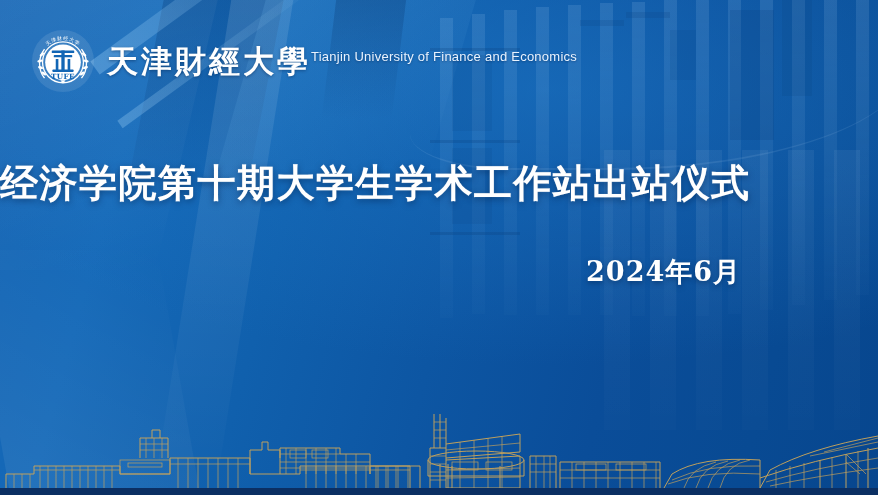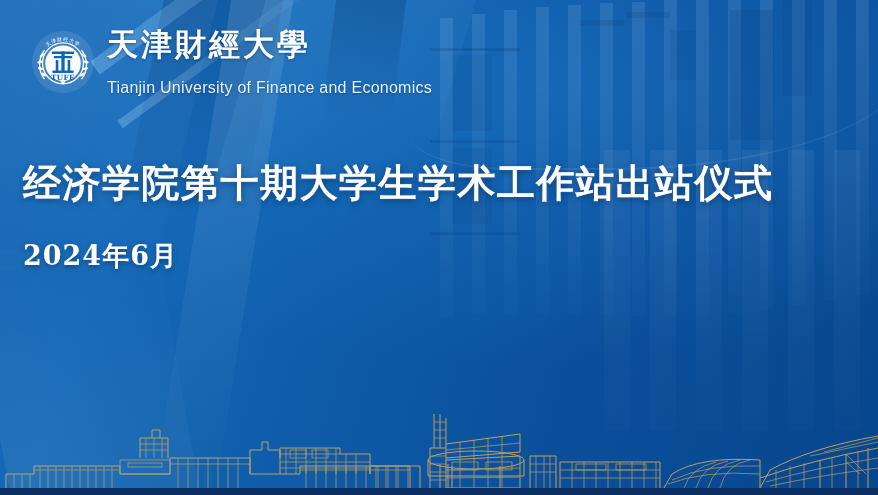--- a/index.html
+++ b/index.html
@@ -57,50 +57,50 @@
         border-radius:0 0 60% 20%;}
 
   
   .pill{position:absolute; top:150px; width:26px; height:280px;
         background:linear-gradient(180deg,rgba(255,255,255,.055),rgba(255,255,255,.012));
         pointer-events:none;}
 
   
   #logo{position:absolute; left:30px; top:28px; display:flex; align-items:center; gap:11px;}
   #emblem{width:66px; height:66px; flex:0 0 66px;}
-  #wordmark{display:flex; flex-direction:column; justify-content:center;}
+  #wordmark{display:flex; flex-direction:row; justify-content:center;}
   #wordmark .cn{
     font-family:"DejaVu Serif", serif;
     font-size:31px; line-height:1.06; color:#ffffff;
     letter-spacing:3px; font-weight:700;
     text-shadow:0 1px 3px rgba(0,30,70,.45);
     white-space:nowrap;
   }
   #wordmark .en{
-    font-size:16px; color:#e9f3ff; letter-spacing:.25px;
-    margin-top:18px; white-space:nowrap;
+    font-size:13px; color:#e9f3ff; letter-spacing:.25px;
+    margin-top:4px; white-space:nowrap;
     text-shadow:0 1px 2px rgba(0,30,70,.4);
     text-align:right;
   }
 
   
-  #titleblock{position:absolute; left:0; top:160px; width:741px; text-align:left;padding-left:23px;}
+  #titleblock{position:absolute; left:0; top:160px; width:741px; text-align:right;}
   .tline{
     font-family:"DejaVu Serif", serif;
     font-weight:700; color:#ffffff;
     letter-spacing:1.5px;
     text-shadow:0 2px 6px rgba(2,32,76,.55), 0 0 1px rgba(255,255,255,.5);
     white-space:nowrap;
   }
   #t1{font-size:38px; line-height:46px;}
   #t2{font-size:38px; line-height:46px; margin-top:26px;}
   #tdate{
     font-family:"DejaVu Serif", serif;
     font-weight:700; color:#ffffff; font-size:27px;
-    letter-spacing:1px; margin-top:32px;
+    letter-spacing:1px; margin-top:48px;
     text-shadow:0 2px 5px rgba(2,32,76,.5);
     white-space:nowrap;
   }
 
   
   #skyline{position:absolute; left:0; bottom:0; width:878px; height:95px;}
   #groundline{position:absolute; left:0; bottom:0; width:878px; height:7px;
               background:#0b2f63;}
 </style>
 </head>

